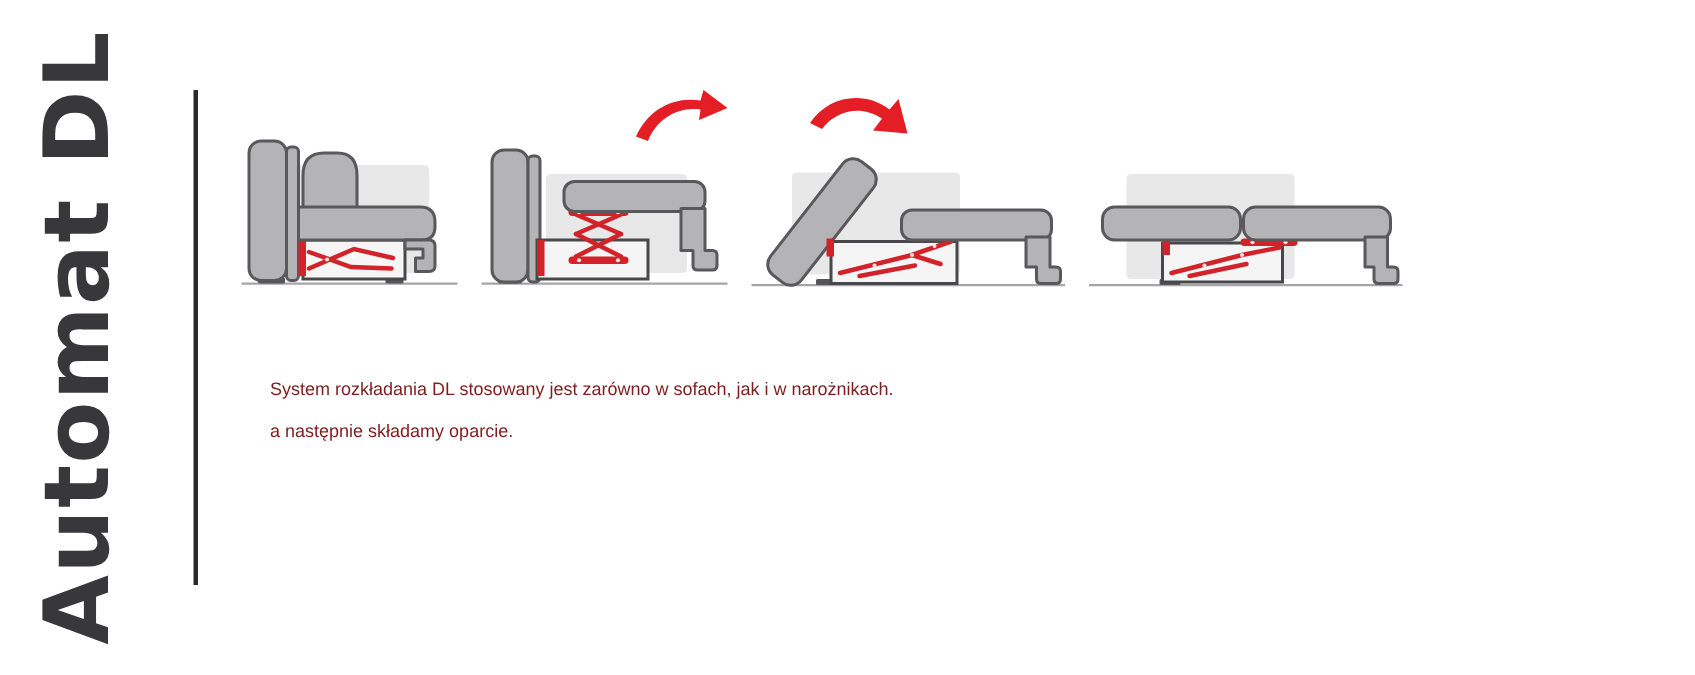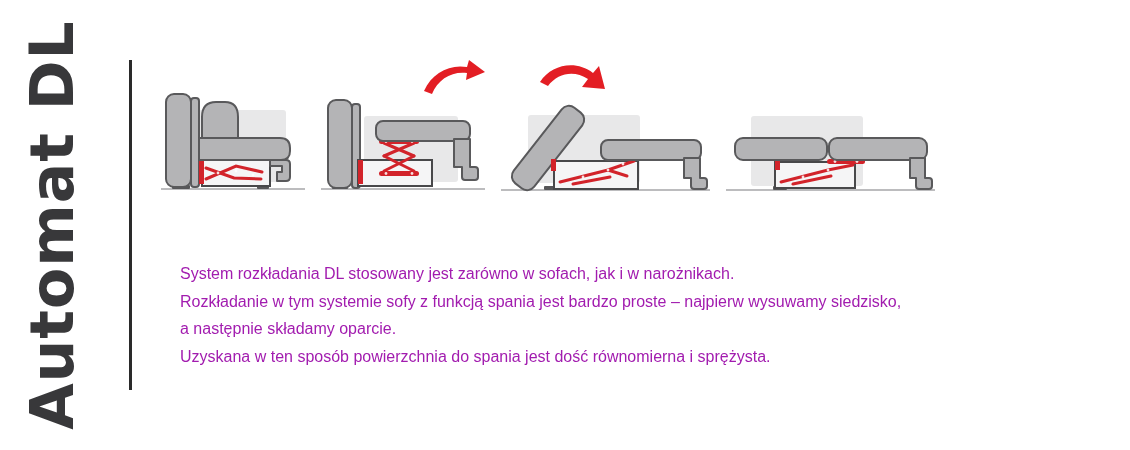--- a/index.html
+++ b/index.html
@@ -17,22 +17,22 @@
     font-weight:800;font-size:60px;letter-spacing:1px;color:#38383a;
   }
   .divider{
     position:absolute;left:129px;top:60px;width:3px;height:330px;background:#2a2a2a;
   }
   .diagrams{
     position:absolute;left:158px;top:60px;display:flex;gap:10px;align-items:flex-start;
   }
   .diagram{display:block;}
   .description{
-    position:absolute;left:180px;top:260px;width:920px;
-    font-size:16px;line-height:27.5px;color:#a21caf;
+    position:absolute;left:180px;top:246px;width:920px;
+    font-size:12px;line-height:27.5px;color:#7f1d1d;
   }
   .description p{margin:0;}
   
   .sofa{fill:#b4b4b6;stroke:#59595b;stroke-width:2;stroke-linejoin:round;}
   .shadow{fill:#e8e8e9;}
   .box{fill:#f5f5f6;stroke:#48484a;stroke-width:2;}
   .mech{stroke:#d2232a;stroke-width:3;fill:none;stroke-linecap:round;}
   .mech-fill{fill:#d2232a;}
   .stud{fill:#ffffff;opacity:.85;}
   .foot{fill:#565658;}
@@ -135,18 +135,16 @@
       <circle class="stud" cx="134" cy="101.5" r="1.4"></circle>
       <rect class="sofa" x="12" y="78" width="92" height="22" rx="8"></rect>
       <rect class="sofa" x="106" y="78" width="98" height="22" rx="8"></rect>
       <path class="sofa" d="M187,98 h15 v20 h4 q3,0 3,3 v5 q0,3 -3,3 h-10 q-3,0 -3,-3 v-8 h-6 z"></path>
     </svg>
 
   </div>
 
   <div class="description">
     <p>System rozkładania DL stosowany jest zarówno w sofach, jak i w narożnikach.</p>
-    <p>Rozkładanie w tym systemie sofy z funkcją spania jest bardzo proste – najpierw wysuwamy siedzisko,</p>
     <p>a następnie składamy oparcie.</p>
-    <p>Uzyskana w ten sposób powierzchnia do spania jest dość równomierna i sprężysta.</p>
   </div>
 
 </div>
 
 </body></html>

